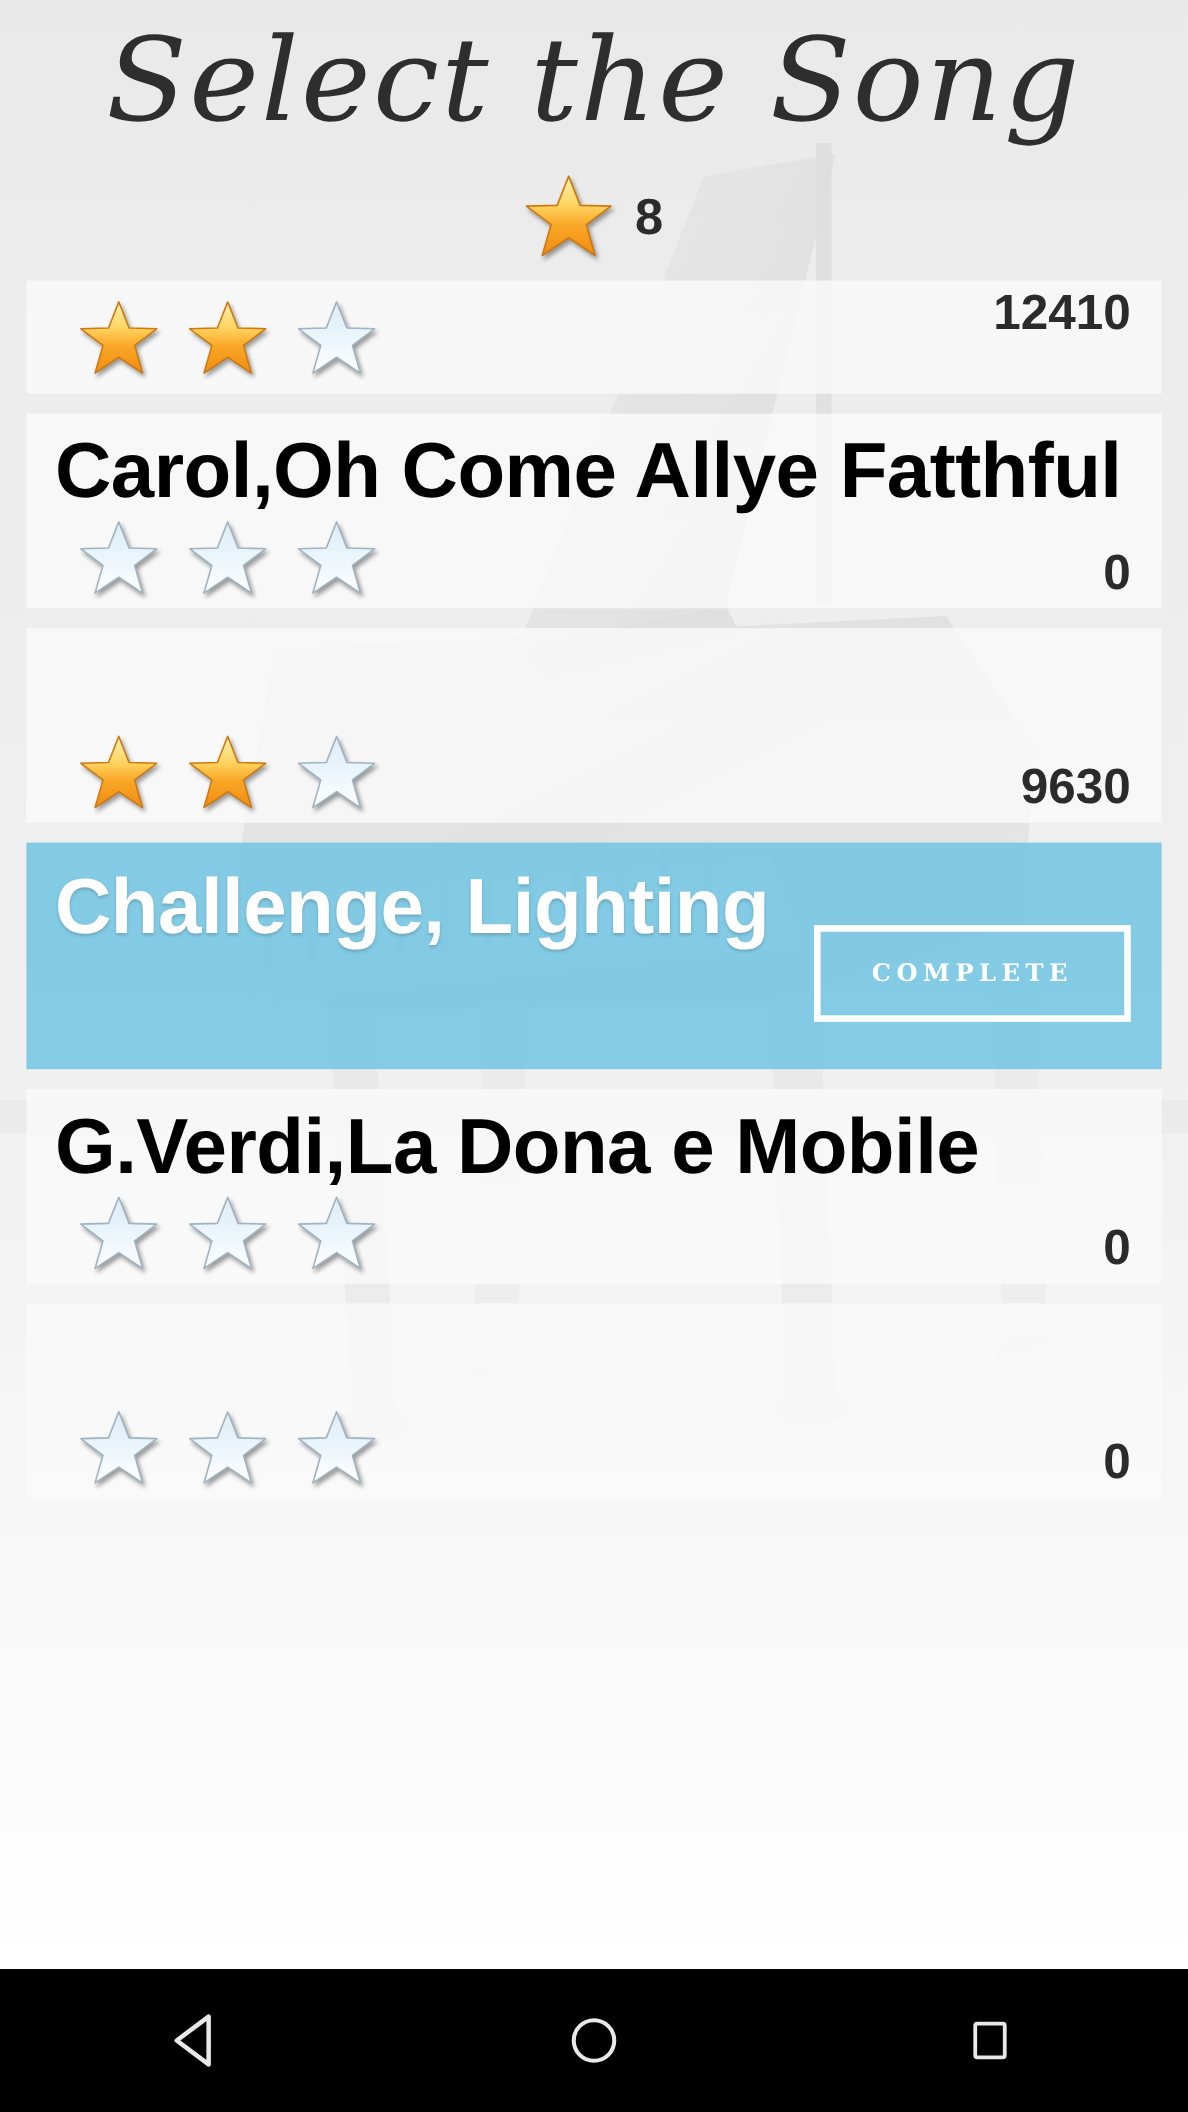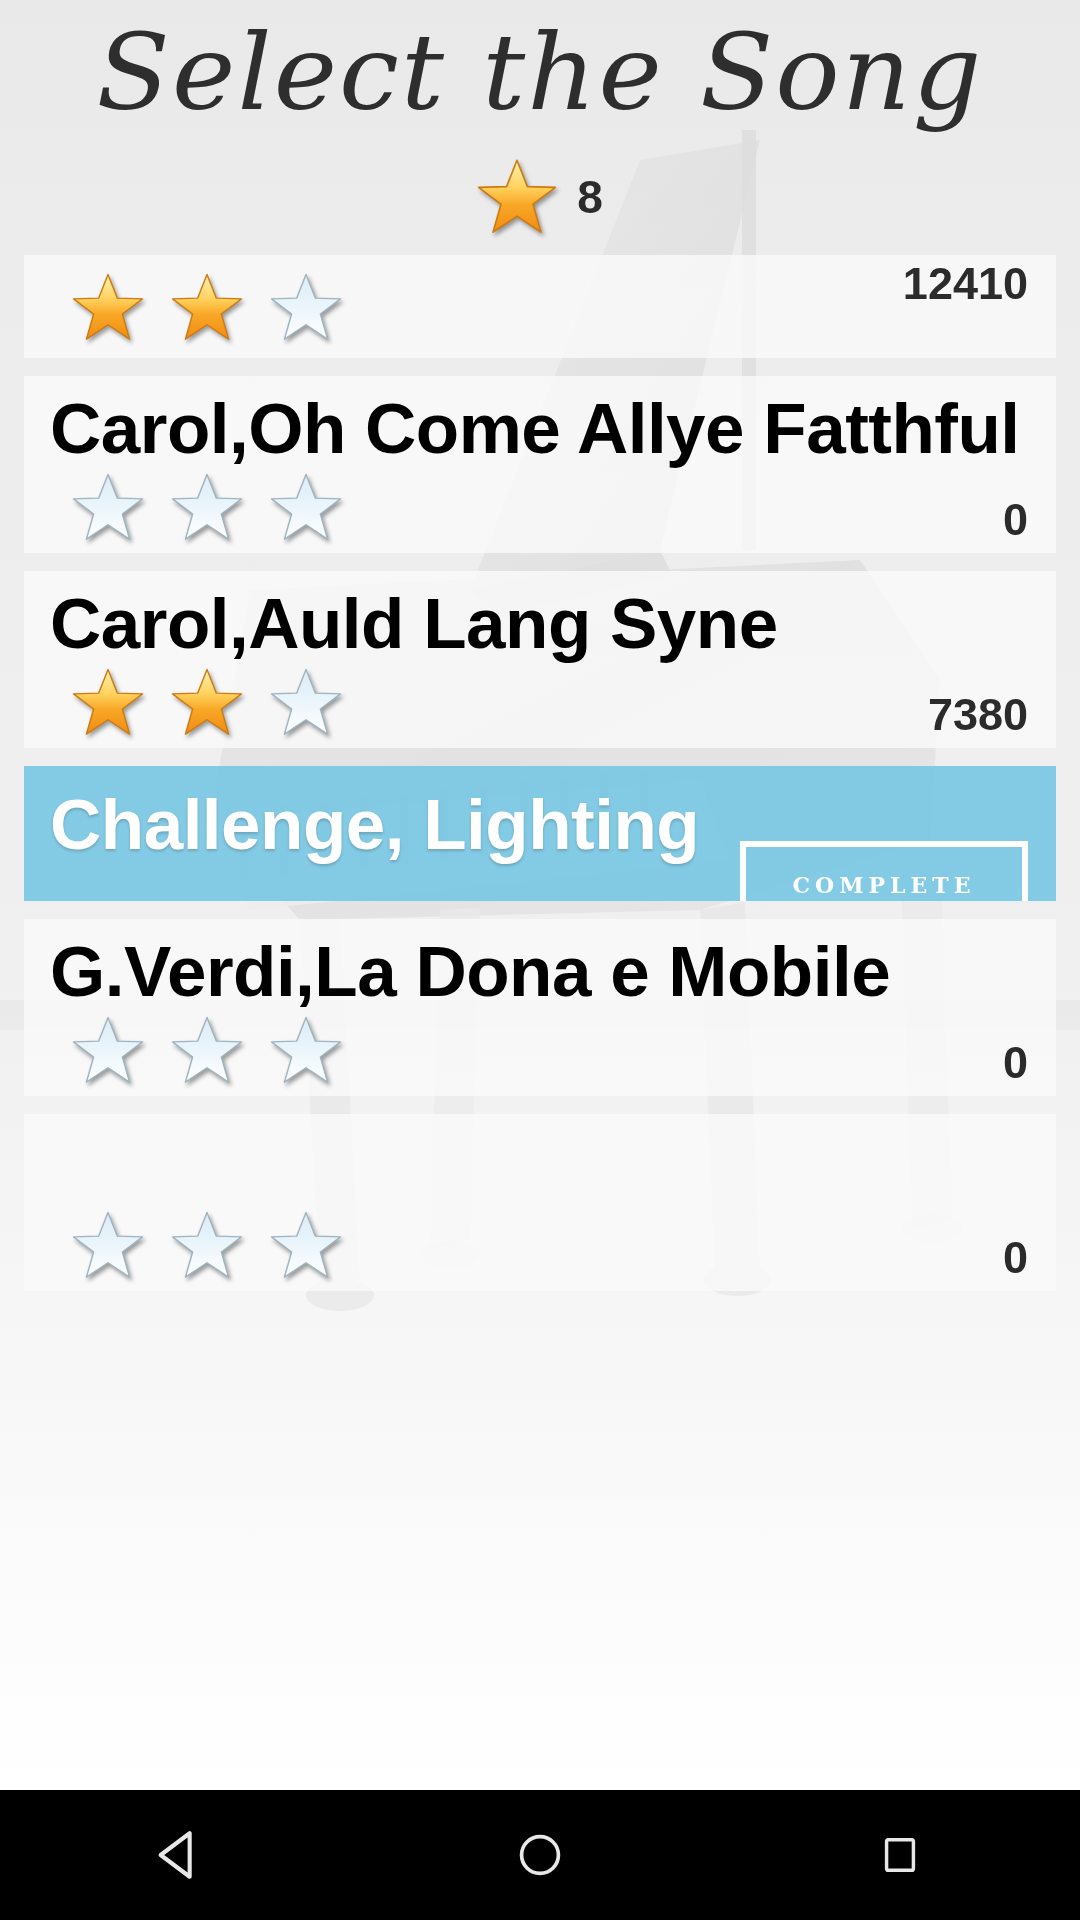--- a/index.html
+++ b/index.html
@@ -150,21 +150,21 @@
   .row-1 .row-stars { top: 18px; }
   .row-1 .row-score { top: 3px; }
 
   
   .row-std { height: 177px; }
   .row-std .row-title { top: 12px; }
   .row-std .row-stars { top: 97px; }
   .row-std .row-score { top: 118px; }
 
   
-  .row-sel { height: 135px; }
+  .row-sel { height: 206px; }
   .row-sel .row-title { top: 18px; }
   .row-sel .complete-badge { top: 75px; }
 
   
   .navbar {
     position: absolute;
     left: 0;
     bottom: 0;
     width: 1080px;
     height: 130px;
@@ -337,21 +337,20 @@
                   <stop offset="100%" stop-color="#ffffff"></stop>
                 </linearGradient>
               </defs>
               <polygon points="50,2 63,35 98,36 70,57 80,92 50,72 20,92 30,57 2,36 37,35" fill="url(#sg5)" stroke="#9fb4c0" stroke-width="2" stroke-linejoin="round"></polygon>
             </svg>
           </span>
         </div>
         <div class="row-score">0</div>
       </div>
       <div class="row row-std">
-        <div class="row-title">Carol,Auld Lang Syne</div>
         <div class="row-stars">
           <span class="star">
             <svg width="72" height="69" viewBox="0 0 100 96">
               <defs>
                 <linearGradient id="sg6" x1="0" y1="0" x2="0" y2="1">
                   <stop offset="0%" stop-color="#fff2b0"></stop>
                   <stop offset="38%" stop-color="#ffd25e"></stop>
                   <stop offset="62%" stop-color="#f9a726"></stop>
                   <stop offset="100%" stop-color="#ef8c14"></stop>
                 </linearGradient>
@@ -378,21 +377,21 @@
                 <linearGradient id="sg8" x1="0" y1="0" x2="0" y2="1">
                   <stop offset="0%" stop-color="#dcecf6"></stop>
                   <stop offset="45%" stop-color="#e9f4fb"></stop>
                   <stop offset="100%" stop-color="#ffffff"></stop>
                 </linearGradient>
               </defs>
               <polygon points="50,2 63,35 98,36 70,57 80,92 50,72 20,92 30,57 2,36 37,35" fill="url(#sg8)" stroke="#9fb4c0" stroke-width="2" stroke-linejoin="round"></polygon>
             </svg>
           </span>
         </div>
-        <div class="row-score">7380</div>
+        <div class="row-score">9630</div>
       </div>
       <div class="row row-sel selected">
         <div class="row-title">Challenge, Lighting</div>
         <div class="complete-badge">COMPLETE</div>
       </div>
       <div class="row row-std">
         <div class="row-title">G.Verdi,La Dona e Mobile</div>
         <div class="row-stars">
           <span class="star">
             <svg width="72" height="69" viewBox="0 0 100 96">

